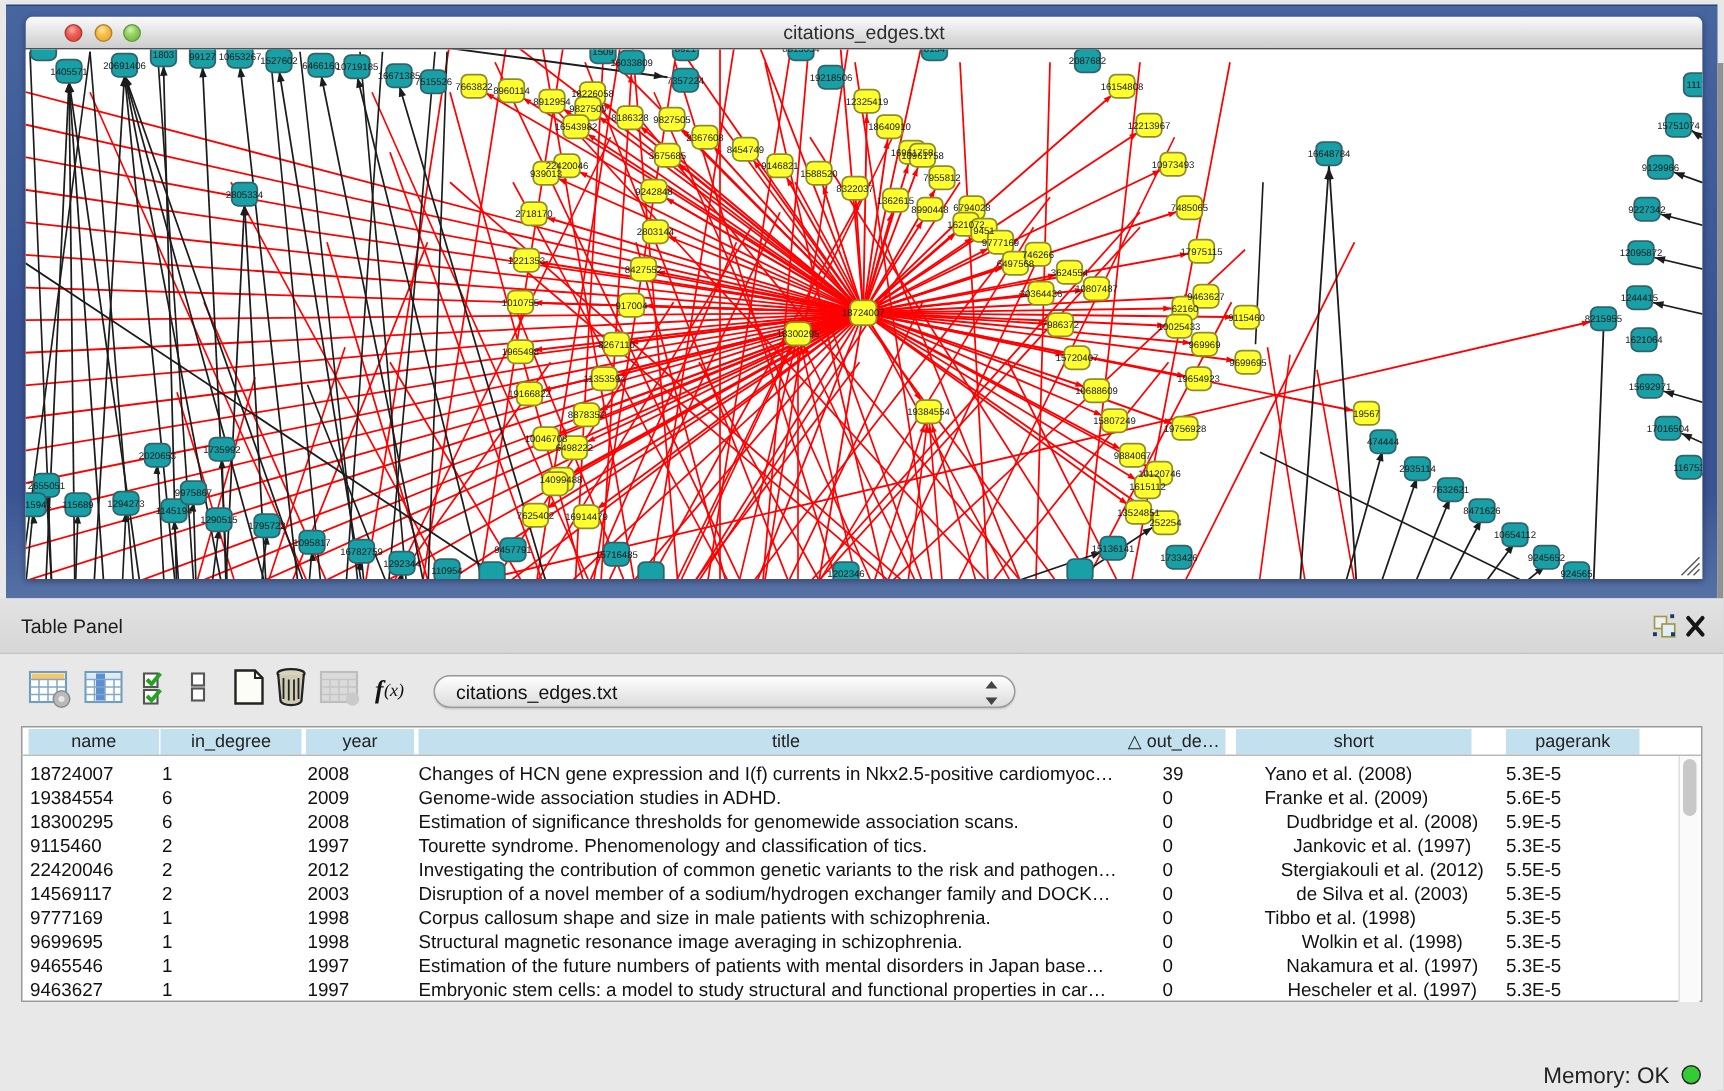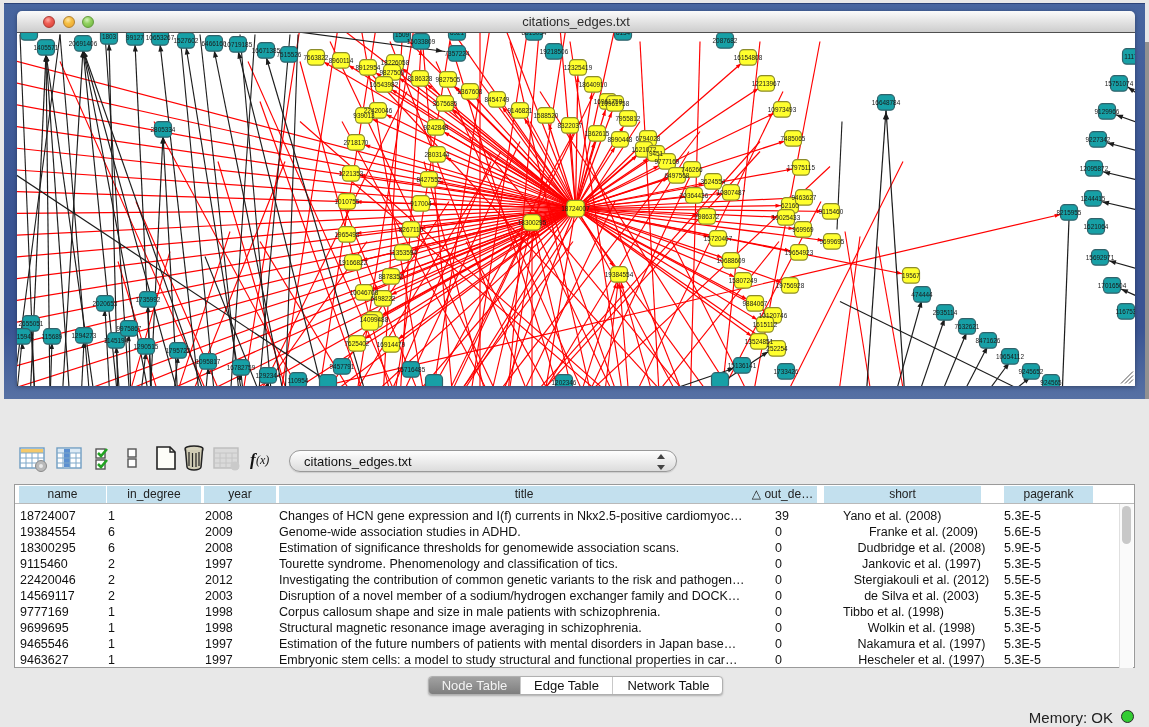--- a/index.html
+++ b/index.html
@@ -703,20 +703,31 @@
             <line x1="1121" y1="382" x2="1133" y2="370"></line>
             <line x1="1125" y1="382" x2="1133" y2="374"></line>
             <line x1="1129" y1="382" x2="1133" y2="378"></line>
           </g>
         </svg>
       </div>
   </div>
 </div>
 <div style="position:absolute;right:0px;top:42px;width:4px;height:685px;background:#919191"></div>
 <div class="tp">
+  <div class="tphdr">
+    <span class="cap">Table Panel</span>
+    <svg width="40" height="18" style="position:absolute;left:1100px;top:10px" xmlns="http://www.w3.org/2000/svg">
+      <rect x="3" y="2" width="8" height="8" fill="#eaf1f8" stroke="#a39a3f" stroke-width="1.1"></rect>
+      <rect x="8" y="7" width="8.5" height="8.5" fill="#e2edf7" stroke="#9a9a45" stroke-width="1.1"></rect>
+      <rect x="13.5" y="0.5" width="2.6" height="2.6" fill="#1d3a66"></rect>
+        <rect x="2" y="12.5" width="2.6" height="2.6" fill="#1d3a66"></rect>
+        <rect x="14" y="12.5" width="2.6" height="2.6" fill="#1d3a66"></rect>
+      <path d="M25.5 3 L35 14 M35 3 L25.5 14" stroke="#161616" stroke-width="2.8" stroke-linecap="round"></path>
+    </svg>
+  </div>
   <svg width="700" height="40" style="position:absolute;left:14px;top:42px" xmlns="http://www.w3.org/2000/svg">
 <g>
  <rect x="6" y="7" width="24" height="20" fill="#fff" stroke="#6f9dc2" stroke-width="1.4"></rect>
  <rect x="7" y="8" width="22" height="4" fill="#f5c96a"></rect>
  <path d="M6 12h24M6 17h24M6 22h24M12 12v15M18 12v15M24 12v15" stroke="#7fa8c9" stroke-width="1"></path>
  <circle cx="27" cy="25" r="5.5" fill="#b9b9b9" stroke="#8a8a8a"></circle>
  <circle cx="27" cy="25" r="2" fill="#e8e8e8"></circle>
 </g>
 <g transform="translate(37,0)">
  <rect x="6" y="7" width="24" height="20" fill="#fff" stroke="#6f9dc2" stroke-width="1.4"></rect>
@@ -779,21 +790,21 @@
       <span style="left:775px">39</span>
       <span style="left:843px;width:157px;text-align:left">Yano et al. (2008)</span>
       <span style="left:1004px">5.3E‑5</span>
     </div>
 <div class="tr" style="top:126px">
       <span style="left:20px">19384554</span>
       <span style="left:108px">6</span>
       <span style="left:205px">2009</span>
       <span style="left:279px">Genome‑wide association studies in ADHD.</span>
       <span style="left:775px">0</span>
-      <span style="left:821px;width:157px;text-align:right">Franke et al. (2009)</span>
+      <span style="left:843px;width:157px;text-align:left">Franke et al. (2009)</span>
       <span style="left:1004px">5.6E‑5</span>
     </div>
 <div class="tr" style="top:142px">
       <span style="left:20px">18300295</span>
       <span style="left:108px">6</span>
       <span style="left:205px">2008</span>
       <span style="left:279px">Estimation of significance thresholds for genomewide association scans.</span>
       <span style="left:775px">0</span>
       <span style="left:843px;width:157px;text-align:center">Dudbridge et al. (2008)</span>
       <span style="left:1004px">5.9E‑5</span>
@@ -855,19 +866,14 @@
 <div class="tr" style="top:254px">
       <span style="left:20px">9463627</span>
       <span style="left:108px">1</span>
       <span style="left:205px">1997</span>
       <span style="left:279px">Embryonic stem cells: a model to study structural and functional properties in car…</span>
       <span style="left:775px">0</span>
       <span style="left:843px;width:157px;text-align:center">Hescheler et al. (1997)</span>
       <span style="left:1004px">5.3E‑5</span>
     </div>
 
-  <div class="tabs">
-    <div class="seg" style="left:0;width:91px;background:linear-gradient(#a2a2a2,#7e7e7e);border-radius:3px 0 0 3px;color:#f4f4f4">Node Table</div>
-    <div class="seg" style="left:91px;width:92px;border-left:1px solid #c8c8c8">Edge Table</div>
-    <div class="seg" style="left:183px;width:112px;border-left:1px solid #c8c8c8">Network Table</div>
-  </div>
   <div class="mem">Memory: OK</div>
   <div style="position:absolute;left:1121px;top:311px;width:13px;height:13px;border-radius:50%;background:#33cc33;border:1.5px solid #2a2a2a"></div>
 </div>
 </body></html>

